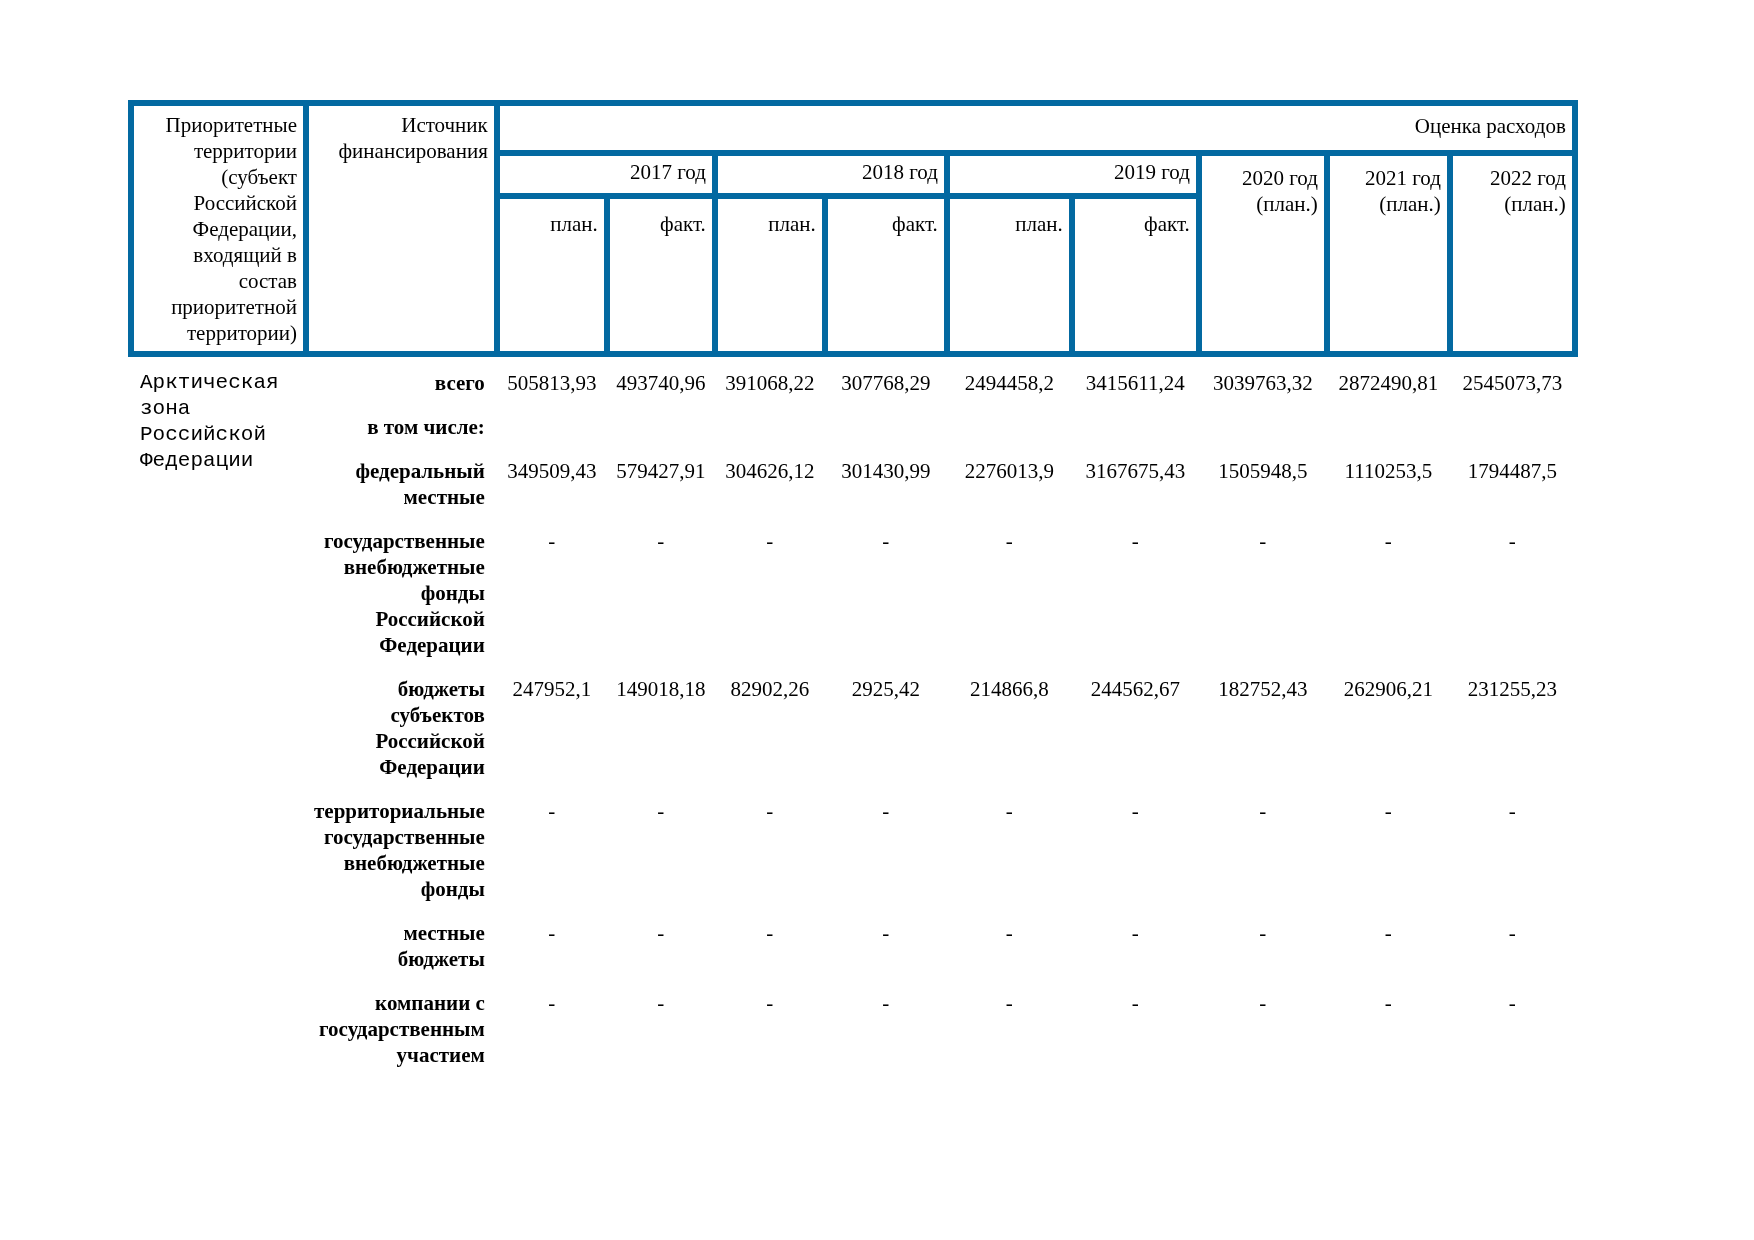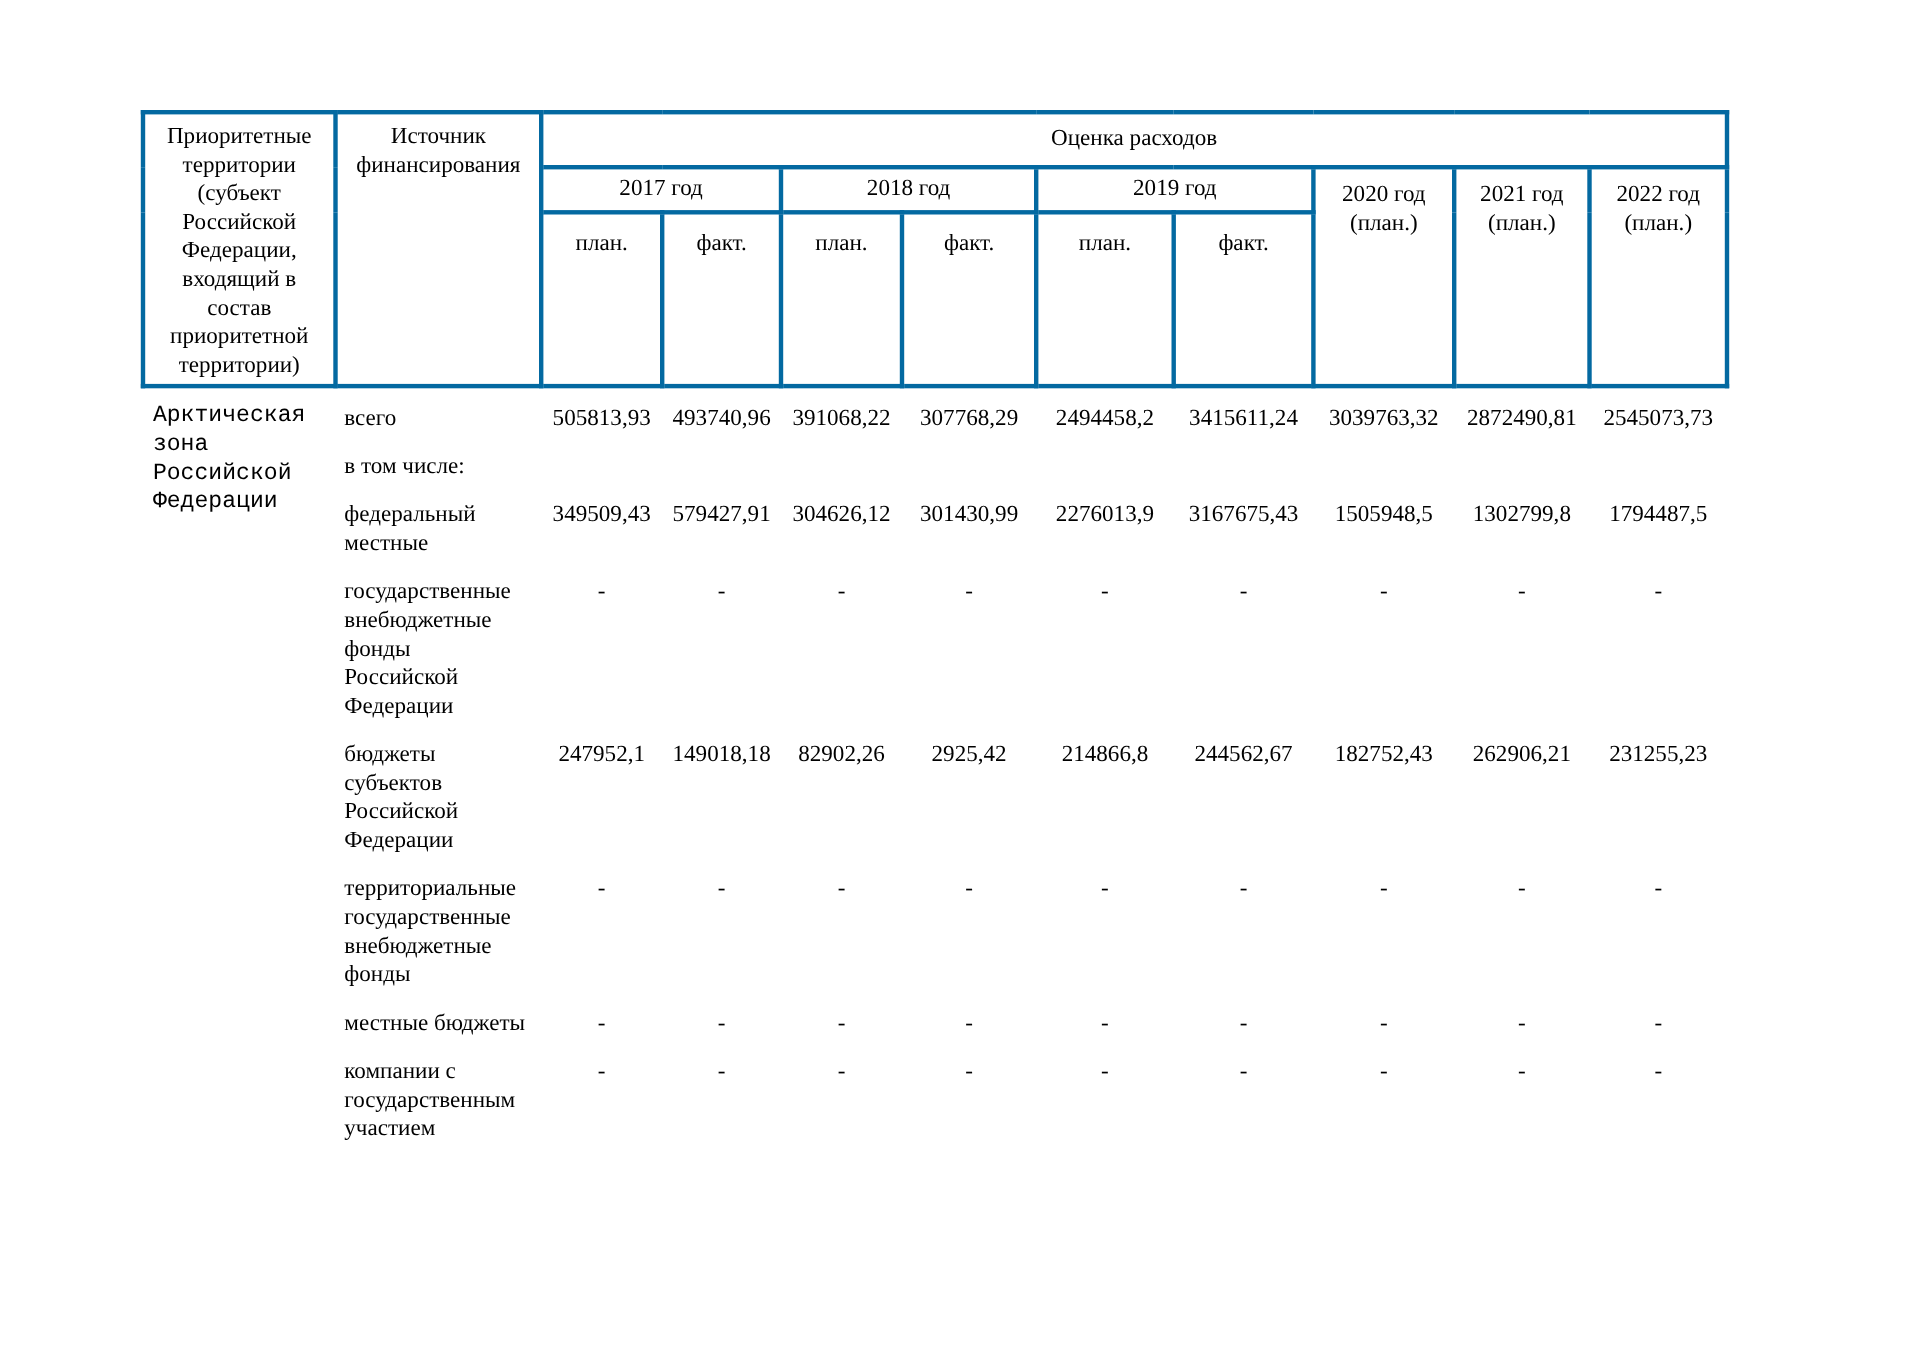--- a/index.html
+++ b/index.html
@@ -12,42 +12,42 @@
     font-family:"Liberation Serif", serif;
   }
   .table-wrap { position:absolute; left:128px; top:100px; }
   table {
     border-collapse:collapse;
     table-layout:fixed;
     font-size:21px;
     line-height:26px;
   }
   thead th {
-    border:4px solid #0369a1;
+    border:6px solid #0369a1;
     font-weight:normal;
-    text-align:center;
+    text-align:right;
     vertical-align:top;
     padding:5px 6px;
   }
   thead th.corner { vertical-align:top; padding-top:6px; }
   thead th.group  { vertical-align:middle; padding-top:0; }
   thead th.year   { vertical-align:middle; padding-top:0; }
   thead th.year-plan { vertical-align:top; padding-top:9px; }
   thead th.sub    { vertical-align:top; padding-top:12px; }
   tr.group-row { height:50px; }
   tr.year-row  { height:37px;margin-top:20px; }
   tr.sub-row   { height:158px; }
   tbody td {
     border:none;
     vertical-align:top;
     padding:0 4px 18px 4px;
   }
   tbody tr:first-child td { padding-top:13px; }
   td.territory-cell { text-align:left; padding-left:9px;  padding-right:6px;font-family:Liberation Mono, monospace; }
-  td.label-cell     { text-align:left; padding-left:8px;  padding-right:12px; }
+  td.label-cell     { text-align:right; padding-left:8px;  padding-right:12px;font-weight:bold; }
   td.value-cell     { text-align:center; }
 </style>
 </head>
 <body>
 
 <div class="table-wrap">
   <table>
     <colgroup>
       <col style="width:175px">
       <col style="width:187px">
@@ -112,21 +112,21 @@
         </tr>
         <tr>
           <td class="label-cell">федеральный местные</td>
           <td class="value-cell">349509,43</td>
           <td class="value-cell">579427,91</td>
           <td class="value-cell">304626,12</td>
           <td class="value-cell">301430,99</td>
           <td class="value-cell">2276013,9</td>
           <td class="value-cell">3167675,43</td>
           <td class="value-cell">1505948,5</td>
-          <td class="value-cell">1302799,8</td>
+          <td class="value-cell">1110253,5</td>
           <td class="value-cell">1794487,5</td>
         </tr>
         <tr>
           <td class="label-cell">государственные внебюджетные фонды Российской Федерации</td>
           <td class="value-cell">-</td>
           <td class="value-cell">-</td>
           <td class="value-cell">-</td>
           <td class="value-cell">-</td>
           <td class="value-cell">-</td>
           <td class="value-cell">-</td>

